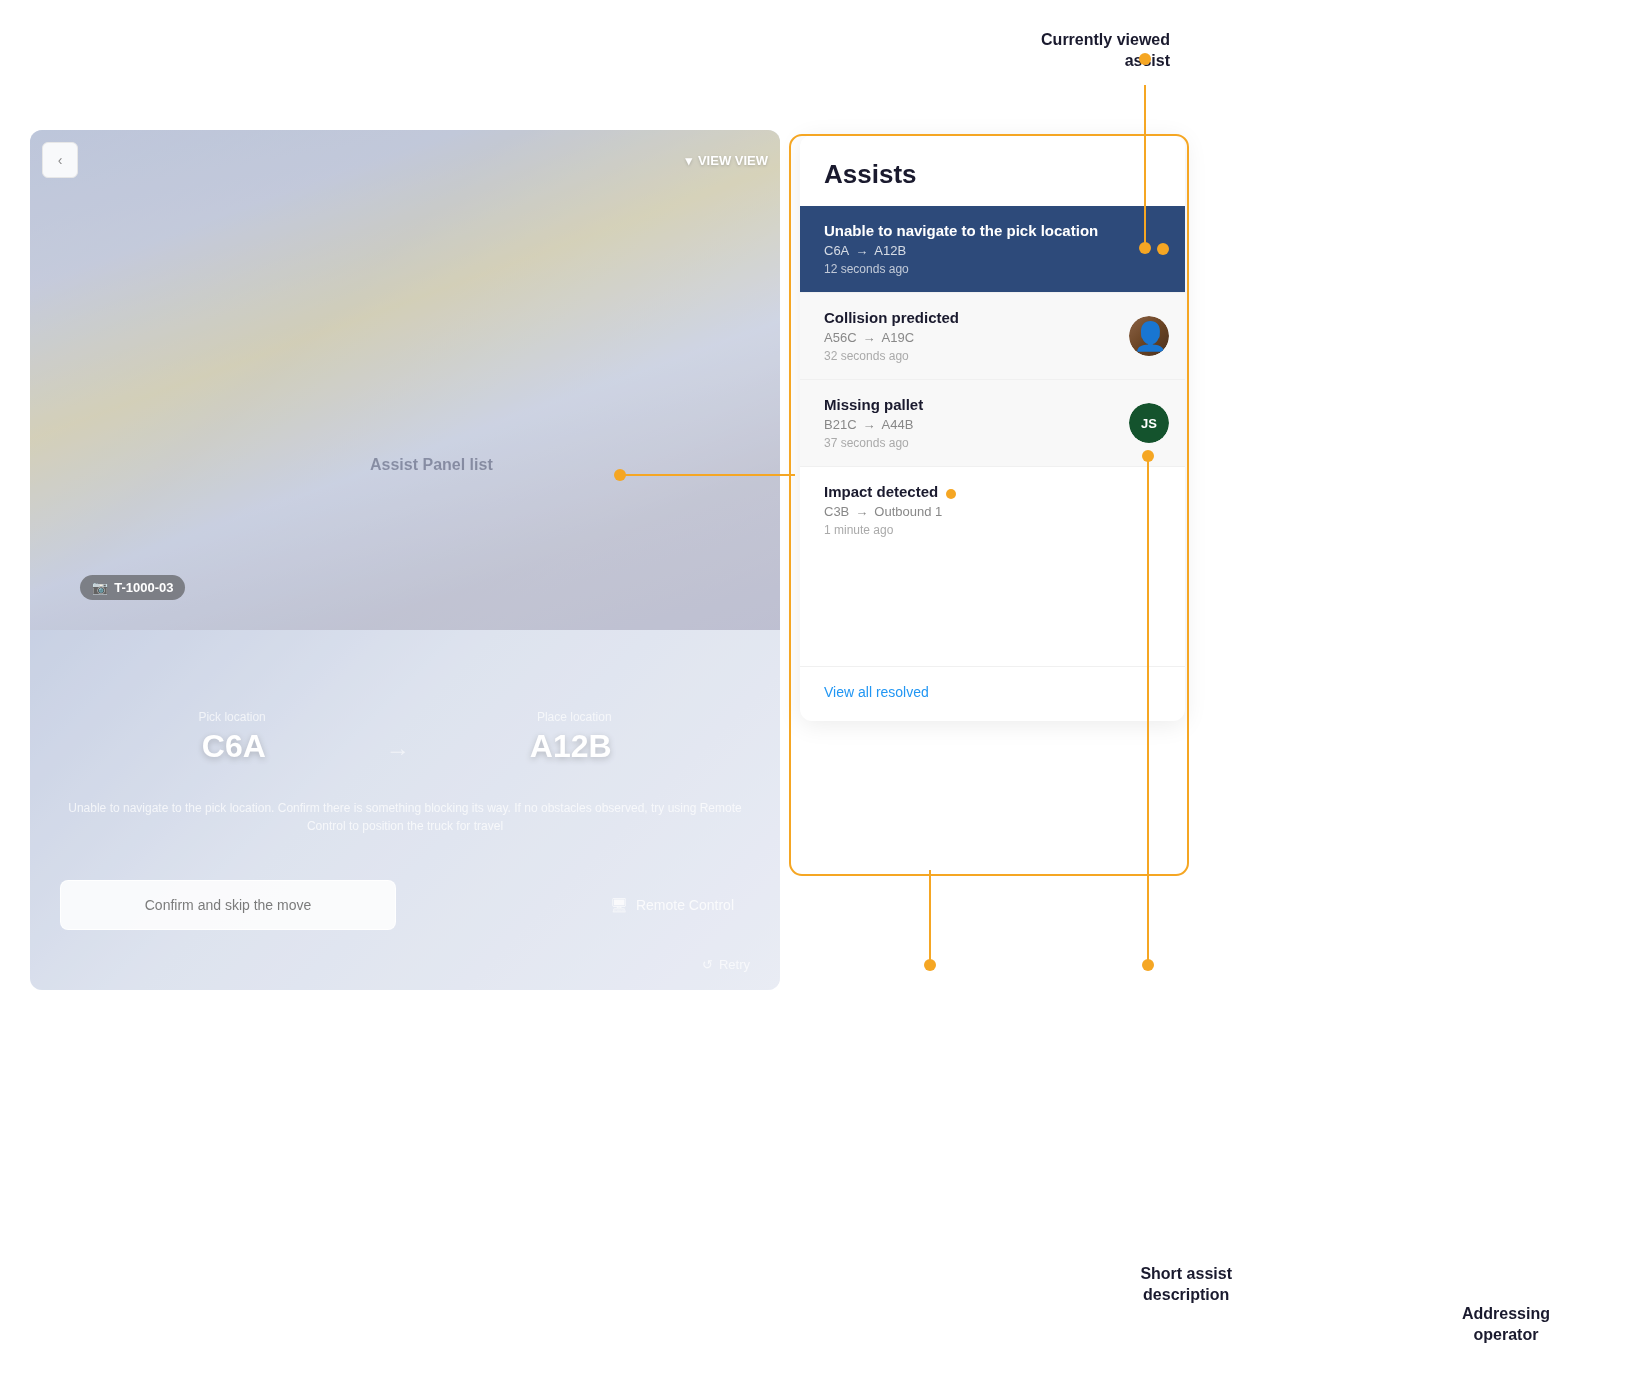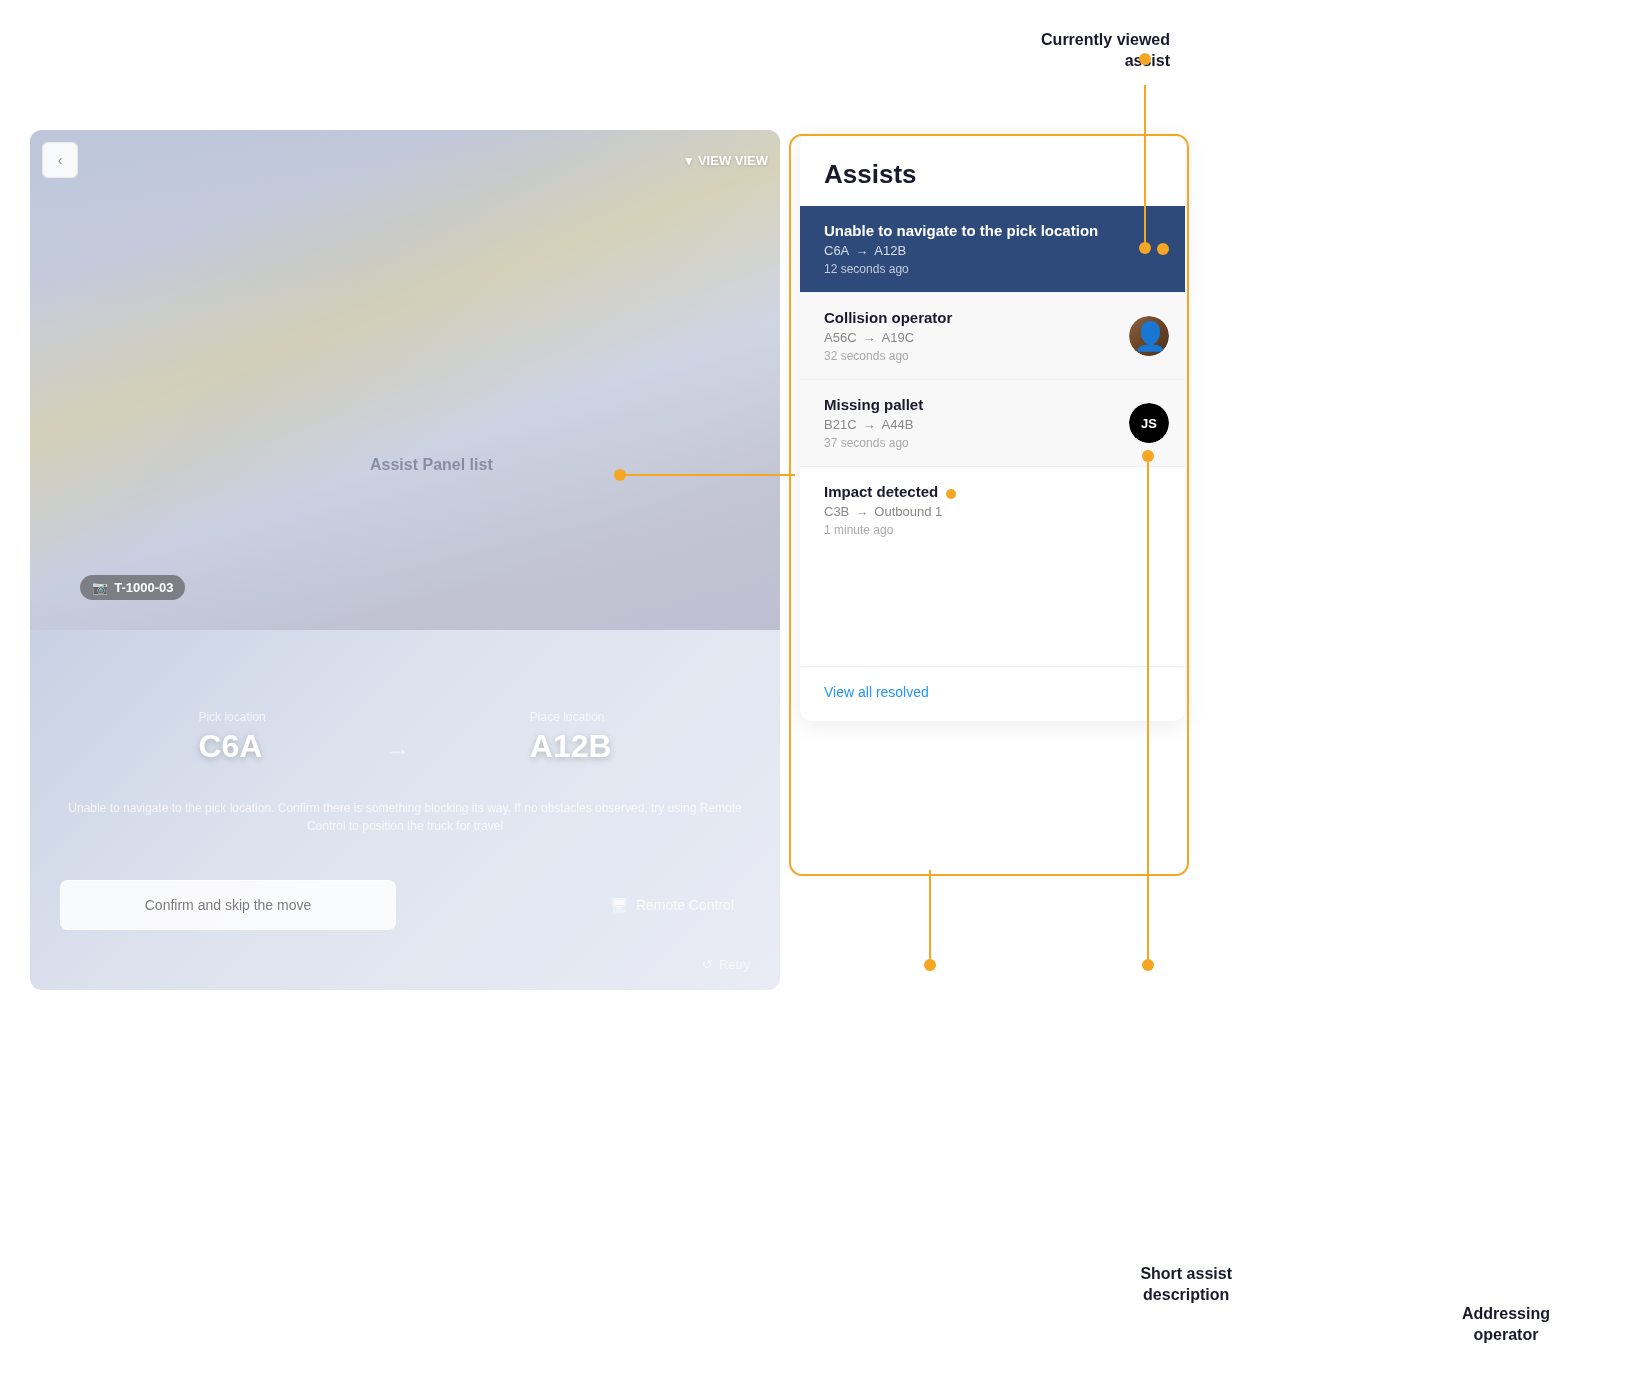--- a/index.html
+++ b/index.html
@@ -105,21 +105,21 @@
       bottom: 225px;
       left: 0;
       right: 0;
       display: flex;
       justify-content: center;
       gap: 120px;
       align-items: center;
     }
 
     .loc-block {
-      text-align: left;
+      text-align: right;
     }
 
     .loc-label {
       font-size: 12px;
       color: rgba(255,255,255,0.7);
       margin-bottom: 4px;
     }
 
     .loc-value {
       font-size: 32px;
@@ -260,21 +260,21 @@
       width: 40px;
       height: 40px;
       border-radius: 50%;
       overflow: hidden;
       display: flex;
       align-items: center;
       justify-content: center;
     }
 
     .avatar-js {
-      background: #000000;
+      background: #14532d;
       color: #fff;
       font-size: 13px;
       font-weight: 700;
       width: 40px;
       height: 40px;
       border-radius: 50%;
       display: flex;
       align-items: center;
       justify-content: center;
     }
@@ -433,21 +433,21 @@
         <span>C6A</span>
         <span>→</span>
         <span>A12B</span>
       </div>
       <div class="assist-item-time">12 seconds ago</div>
 
       <div style="position: absolute; right: 16px; top: 50%; transform: translateY(-50%); width: 12px; height: 12px; background: #F5A623; border-radius: 50%;"></div>
     </div>
 
     <div class="assist-item" style="background: #f8f8f8; position: relative;">
-      <div class="assist-item-title">Collision operator</div>
+      <div class="assist-item-title">Collision predicted</div>
       <div class="assist-item-route">
         <span>A56C</span>
         <span>→</span>
         <span>A19C</span>
       </div>
       <div class="assist-item-time">32 seconds ago</div>
 
       <div class="assist-avatar">
         <div class="avatar-photo"></div>
       </div>

